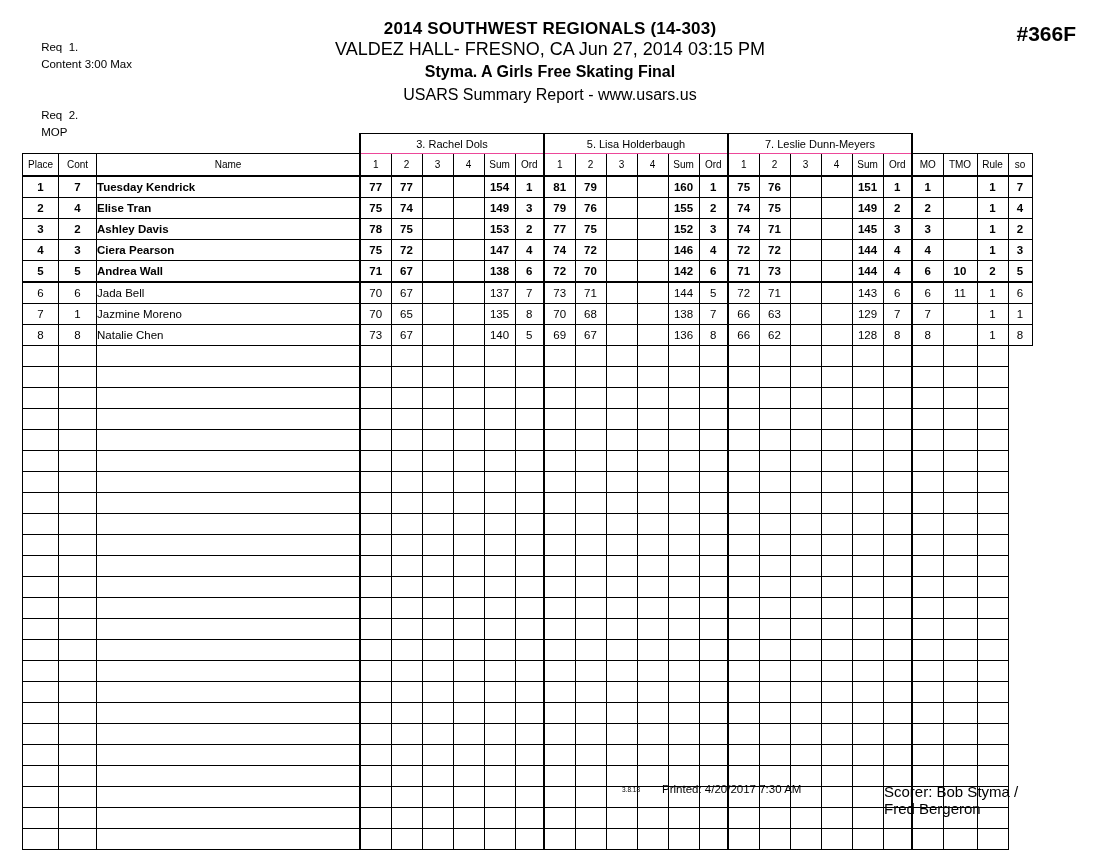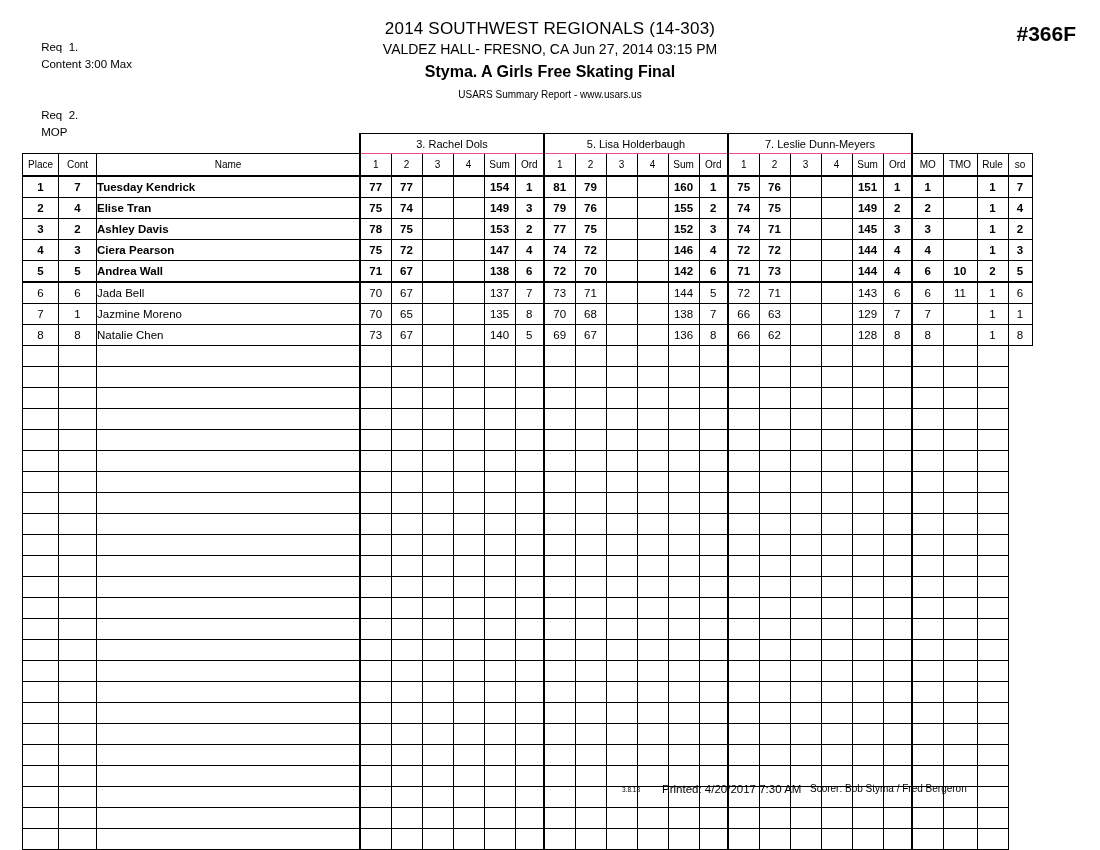--- a/index.html
+++ b/index.html
@@ -33,36 +33,36 @@
   
   .header {
     position: absolute;
     left: 0;
     top: 18px;
     width: 1100px;
     text-align: center;
   }
   .h-title {
     font-size: 17px;
-    font-weight: normal;
+    font-weight: bold;
     letter-spacing: 0.2px;
     line-height: 21px;
   }
   .h-venue {
-    font-size: 14px;
+    font-size: 18px;
     line-height: 21px;
     font-family: "Liberation Sans", sans-serif;
   }
   .h-event {
     font-size: 16px;
     font-weight: bold;
     line-height: 24px;
   }
   .h-report {
-    font-size: 10px;
+    font-size: 16px;
     line-height: 22px;
   }
   .doc-code {
     position: absolute;
     right: 24px;
     top: 22px;
     font-size: 21px;
     font-weight: bold;
   }
   
@@ -138,23 +138,23 @@
     font-size: 6.5px;
   }
   .foot-printed {
     position: absolute;
     left: 640px;
     top: 0px;
     font-size: 11.5px;
   }
   .foot-scorer {
     position: absolute;
-    left: 788px;
+    left: 862px;
     top: 0px;
-    font-size: 10px;
+    font-size: 15px;
   }
 </style>
 </head>
 <body>
 
 <div class="page">
 
   <div class="reqs">
     <div class="req-line">
       <span class="req-label">Req  1.</span>

